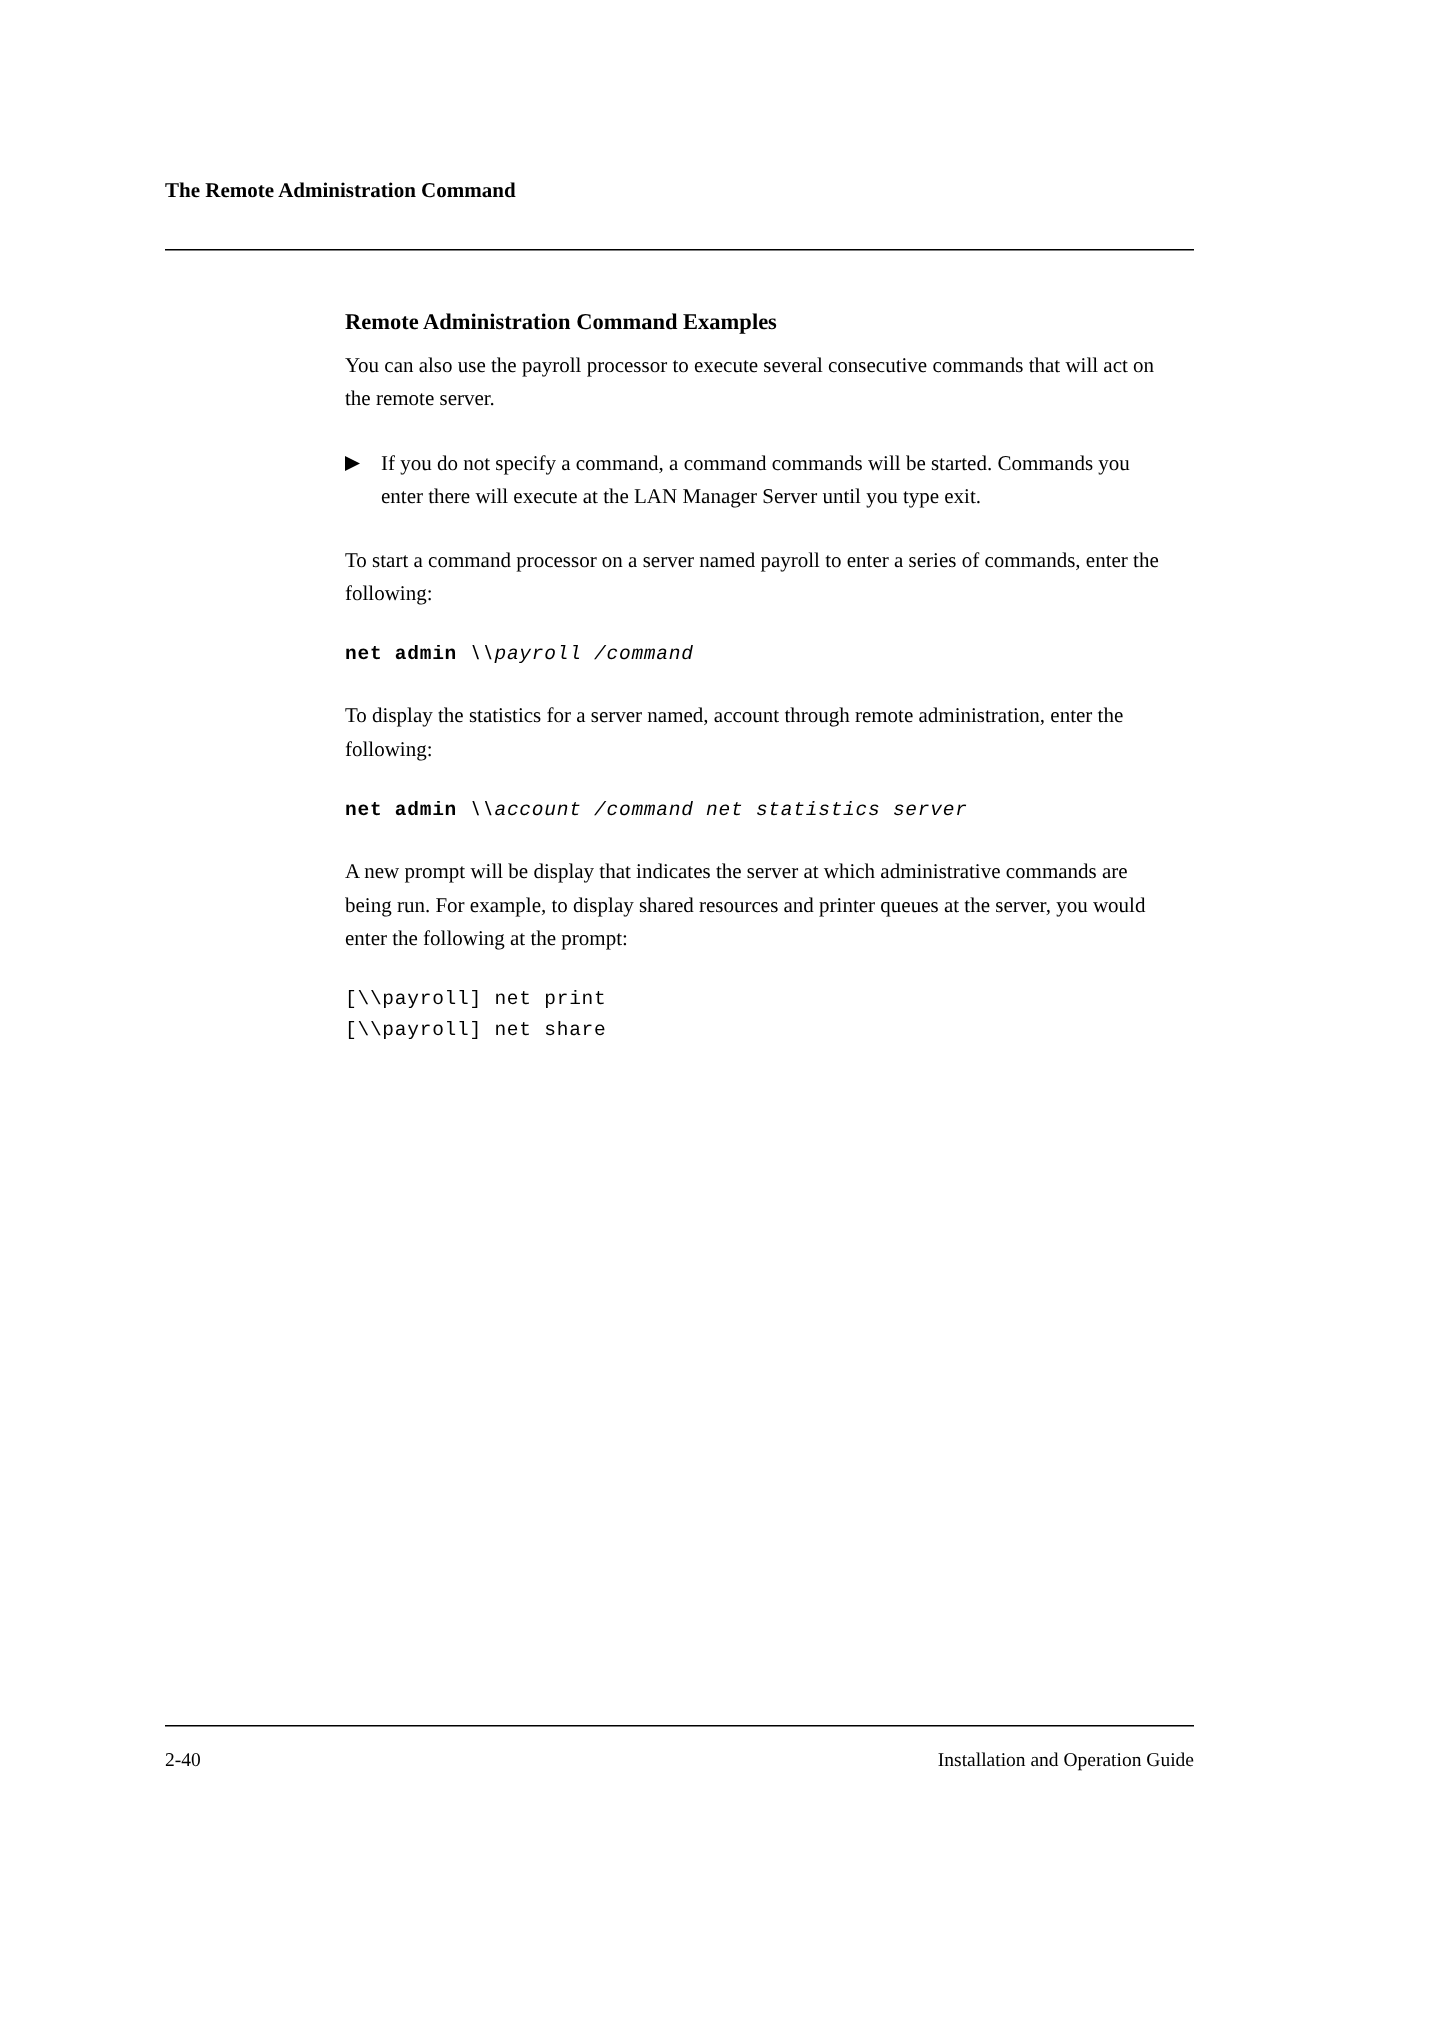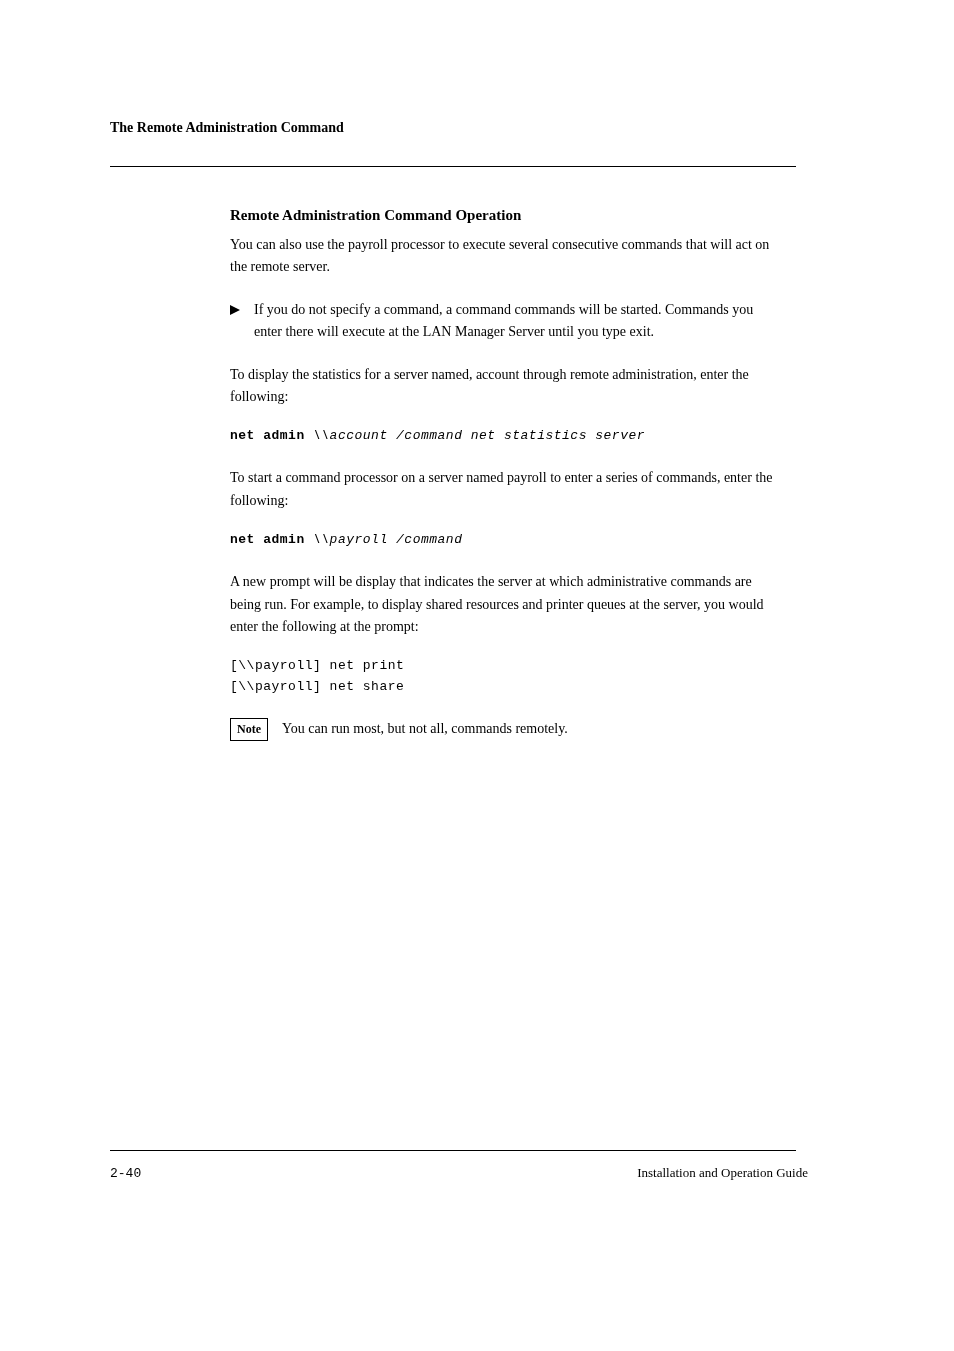--- a/index.html
+++ b/index.html
@@ -12,66 +12,62 @@
   .body-text { font-size: 14px; line-height: 1.6; margin-bottom: 20px; }
   .bullet-row { display: flex; align-items: flex-start; margin-bottom: 20px; }
   .bullet-icon { width: 14px; margin-right: 10px; flex-shrink: 0; margin-top: 2px; }
   .bullet-text { font-size: 14px; line-height: 1.6; }
   .examples-title { font-size: 15px; font-weight: bold; margin-top: 30px; margin-bottom: 10px; }
   .code-line { font-family: 'Courier New', Courier, monospace; font-size: 13px; letter-spacing: 0.5px; margin: 6px 0; }
   .code-bold { font-weight: bold; }
   .code-italic { font-style: italic; }
   .block { margin-bottom: 24px; }
   .bottom-rule { border: none; border-top: 1.5px solid #000; position: absolute; bottom: 200px; left: 110px; right: 110px; }
-  .page-num { position: absolute; bottom: 170px; left: 110px; font-size: 13px; font-family: Liberation Mono, monospace; }
-  .footer-text { position: absolute; bottom: 170px; right: 98px; font-size: 13px; text-align: right; }
+  .page-num { position: absolute; bottom: 170px; left: 110px; font-size: 13px; }
+  .footer-text { position: absolute; bottom: 170px; right: 110px; font-size: 13px; text-align: right; }
 </style>
 </head>
 <body>
 
 <div class="page">
   <div class="header-text">The Remote Administration Command</div>
   <hr class="rule">
 
   <div class="content">
-    <div class="section-title">Remote Administration Command Operation</div>
+    <div class="section-title">Remote Administration Command Examples</div>
     <div class="body-text">You can also use the payroll processor to execute several consecutive commands that will act on the remote server.</div>
 
     <div class="bullet-row">
       <span class="bullet-icon">
         <svg width="10" height="10" viewBox="0 0 10 10">
             <polygon points="0,0 10,5 0,10" fill="#000"></polygon>
           </svg>
       </span>
       <span class="bullet-text">If you do not specify a command, a command commands will be started. Commands you enter there will execute at the LAN Manager Server until you type exit.</span>
     </div>
 
 
     <div class="block">
-      <div class="body-text">To display the statistics for a server named, account through remote administration, enter the following:</div>
+      <div class="body-text">To start a command processor on a server named payroll to enter a series of commands, enter the following:</div>
       <div class="code-line">
-        <span class="code-bold">net admin </span><span class="code-italic">\\account /command net statistics server</span>
+        <span class="code-bold">net admin </span><span class="code-italic">\\payroll /command</span>
       </div>
     </div>
 
     <div class="block">
-      <div class="body-text">To start a command processor on a server named payroll to enter a series of commands, enter the following:</div>
+      <div class="body-text">To display the statistics for a server named, account through remote administration, enter the following:</div>
       <div class="code-line">
-        <span class="code-bold">net admin </span><span class="code-italic">\\payroll /command</span>
+        <span class="code-bold">net admin </span><span class="code-italic">\\account /command net statistics server</span>
       </div>
     </div>
 
     <div class="block">
       <div class="body-text">A new prompt will be display that indicates the server at which administrative commands are being run. For example, to display shared resources and printer queues at the server, you would enter the following at the prompt:</div>
       <div class="code-line">[\\payroll] net print</div>
       <div class="code-line">[\\payroll] net share</div>
     </div>
 
-    <div class="block" style="display:flex;align-items:flex-start;">
-      <div style="border:1.5px solid #000;padding:3px 6px;font-size:12px;font-weight:bold;margin-right:14px;">Note</div>
-      <div class="body-text" style="margin-bottom:0;flex:1;">You can run most, but not all, commands remotely.</div>
-    </div>
   </div>
 
   <hr class="bottom-rule">
   <div class="page-num">2-40</div>
   <div class="footer-text">Installation and Operation Guide</div>
 </div>
 
 </body></html>

